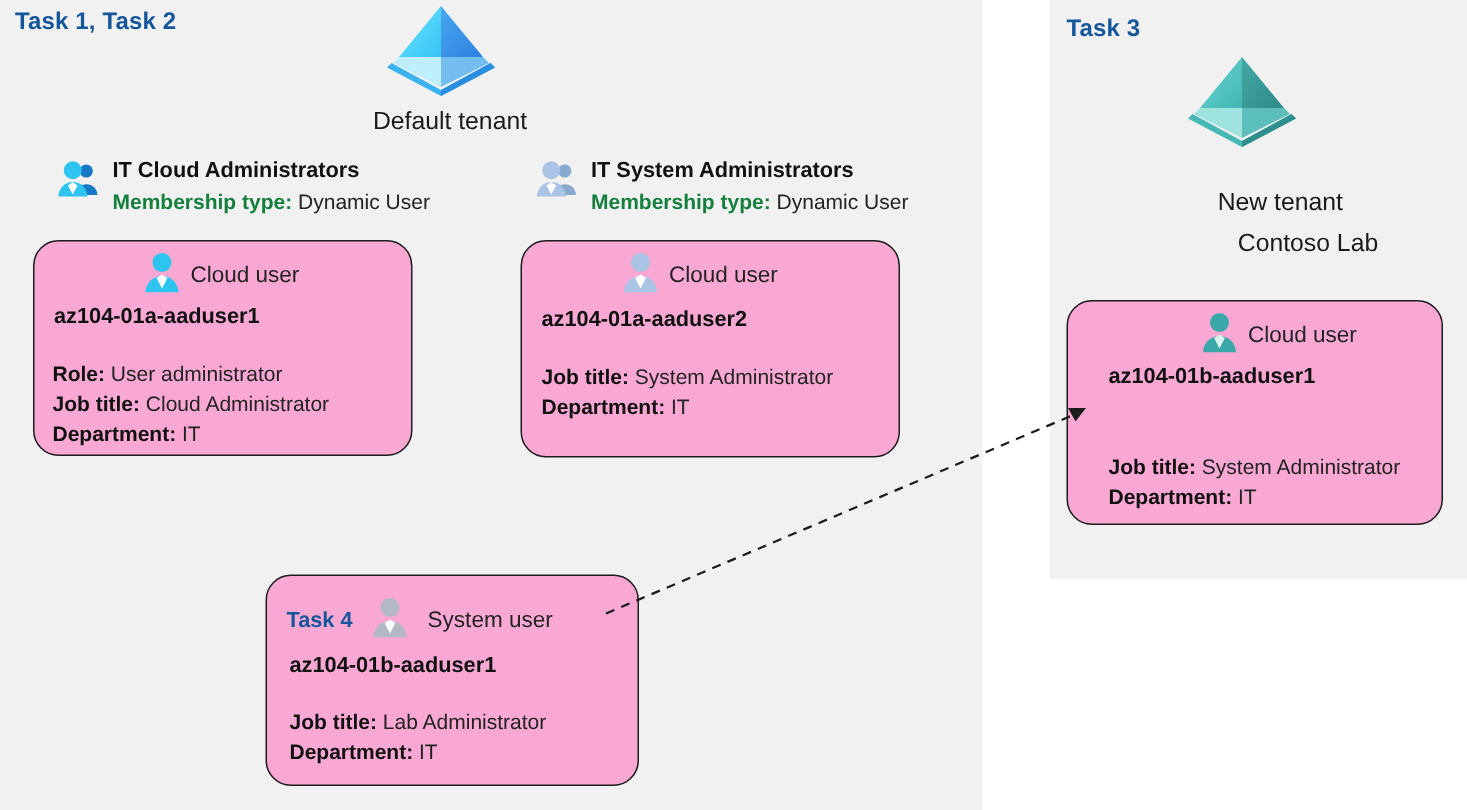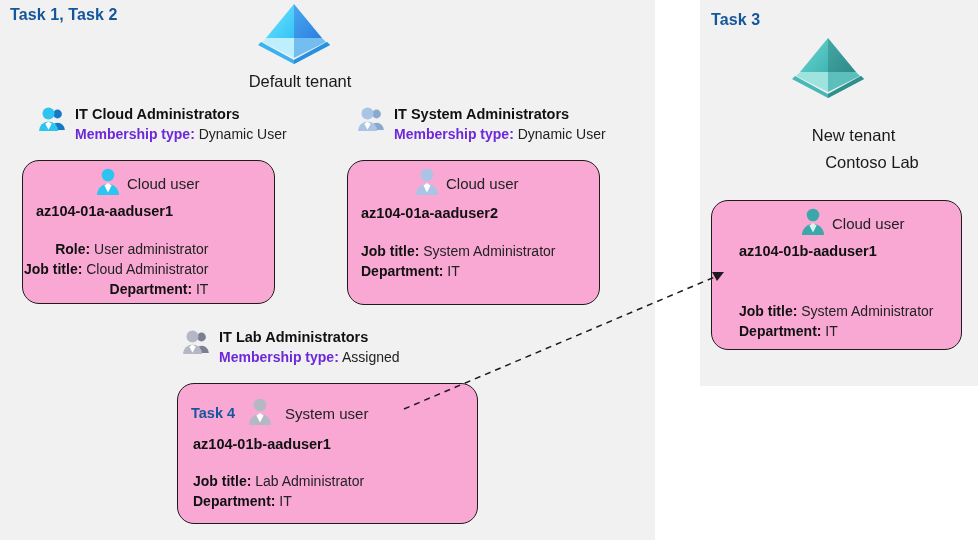--- a/index.html
+++ b/index.html
@@ -62,36 +62,36 @@
     font-weight: bold;
     font-size: 14.5px;
     color: #111111;
     line-height: 18px;
   }
   .group-member {
     font-size: 14px;
     color: #222222;
     line-height: 18px;
   }
-  .group-member b { font-weight: bold; color: #6d28d9; }
+  .group-member b { font-weight: bold; color: #15803d; }
   #group-cloud  { left: 38px;  top: 105px; justify-content: flex-end; }
   #group-system { left: 357px; top: 105px; }
   #group-lab    { left: 182px; top: 328px; }
 
   
   .card {
     position: absolute;
     background: #f9a8d4;
     border: 1.6px solid #1c1c1c;
     border-radius: 17px;
     box-sizing: border-box;
   }
   #card-aaduser1 { left: 22px;  top: 160px; width: 253px; height: 144px; }
   #card-aaduser2 { left: 347px; top: 160px; width: 253px; height: 145px; }
-  #card-guest    { left: 177px; top: 383px; width: 301px; height: 141px; }
+  #card-guest    { left: 177px; top: 383px; width: 249px; height: 141px; }
   #card-newuser  { left: 711px; top: 200px; width: 251px; height: 150px; }
 
   .card-head {
     position: absolute;
     display: flex;
     align-items: center;
     gap: 6px;
     white-space: nowrap;
   }
   .card-head .usertype {
@@ -220,52 +220,34 @@
     </span>
     <span class="group-texts">
       <span class="group-name">IT System Administrators</span>
       <span class="group-member">
         <b>Membership type:</b>
         <span>Dynamic User</span>
       </span>
     </span>
   </div>
 
-  <div class="group" id="group-lab">
-    <span>
-      <svg width="30" height="30" viewBox="0 0 30 30">
-        <circle cx="19.5" cy="9" r="4.4" fill="#7c7f93"></circle>
-        <path d="M12.5 25 a7.2 7.2 0 0 1 14.4 0 z" fill="#7c7f93"></path>
-        <circle cx="10.5" cy="8.5" r="6" fill="#b4b7c4"></circle>
-        <path d="M1 26 a9.6 9.6 0 0 1 19.2 0 z" fill="#b4b7c4"></path>
-        <path d="M10.5 16.5 l3.2 2.2 -3.2 6 -3.2 -6 z" fill="#ffffff"></path>
-      </svg>
-    </span>
-    <span class="group-texts">
-      <span class="group-name">IT Lab Administrators</span>
-      <span class="group-member">
-        <b>Membership type:</b>
-        <span>Assigned</span>
-      </span>
-    </span>
-  </div>
 
   <div class="card" id="card-aaduser1">
     <div class="card-head" style="left:72px; top:6px;">
       <span>
         <svg width="26" height="28" viewBox="0 0 26 28">
           <circle cx="13" cy="8" r="6.3" fill="#2ec4f0"></circle>
           <path d="M2 28 a11 11 0 0 1 22 0 z" fill="#2ec4f0"></path>
           <path d="M13 16 l3.6 2.4 -3.6 7 -3.6 -7 z" fill="#ffffff"></path>
         </svg>
       </span>
       <span class="usertype">Cloud user</span>
     </div>
     <div class="card-username" style="left:13px; top:42px;">az104-01a-aaduser1</div>
-    <div class="card-attrs" style="left:1px; top:78px;text-align:right;">
+    <div class="card-attrs" style="left:12px; top:78px;">
       <div>
         <b>Role:</b>
         <span>User administrator</span>
       </div>
       <div>
         <b>Job title:</b>
         <span>Cloud Administrator</span>
       </div>
       <div>
         <b>Department:</b>

